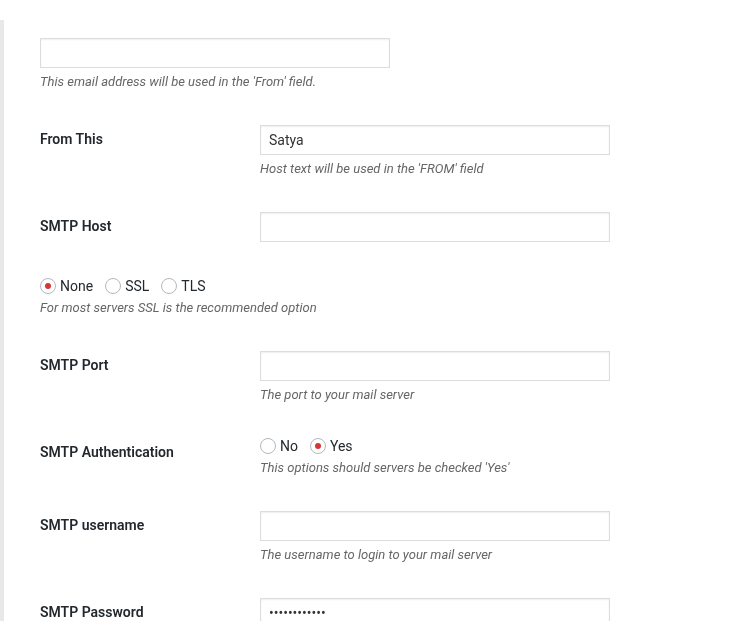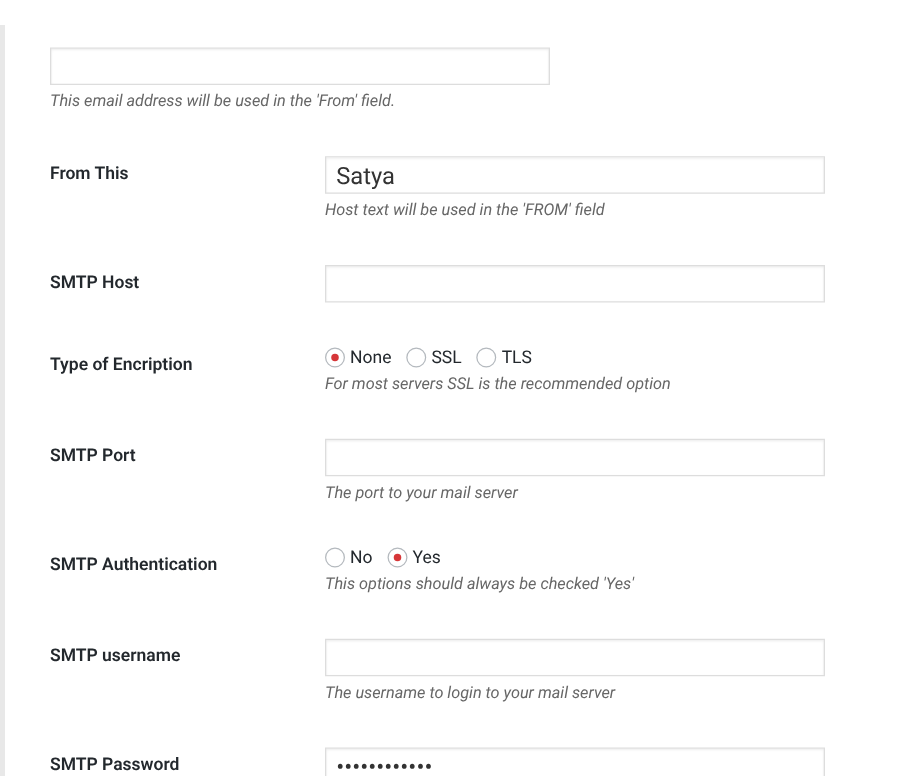--- a/index.html
+++ b/index.html
@@ -32,27 +32,27 @@
       flex-shrink: 0;
       font-weight: 600;
       color: #23282d;
       font-size: 14px;
       padding-top: 6px;
     }
     .form-field {
       flex: 1;
     }
     .text-input {
-      width: 400px;
+      width: 350px;
       height: 30px;
       padding: 0 8px;
       border: 1px solid #ddd;
       box-shadow: inset 0 1px 2px rgba(0,0,0,0.07);
       background: #fff;
-      font-size: 19px;
+      font-size: 14px;
       font-family: inherit;
       color: #333;
     }
     .description {
       font-style: italic;
       color: #666;
       font-size: 13px;
       margin-top: 6px;
     }
     .radio-group {
@@ -114,21 +114,20 @@
     </div>
 
     <div class="form-row">
       <div class="form-label">SMTP Host</div>
       <div class="form-field">
         <input type="text" class="text-input" value="" style="">
       </div>
     </div>
 
     <div class="form-row">
-      <div class="form-label">Type of Encription</div>
       <div class="form-field">
         <div class="radio-group">
           <label class="radio-wrapper">
             <span class="radio-circle checked"></span>
             <span class="radio-label">None</span>
           </label>
           <label class="radio-wrapper">
             <span class="radio-circle"></span>
             <span class="radio-label">SSL</span>
           </label>
@@ -155,21 +154,21 @@
         <div class="radio-group">
           <label class="radio-wrapper">
             <span class="radio-circle"></span>
             <span class="radio-label">No</span>
           </label>
           <label class="radio-wrapper">
             <span class="radio-circle checked"></span>
             <span class="radio-label">Yes</span>
           </label>
         </div>
-        <div class="description">This options should always be checked 'Yes'</div>
+        <div class="description">This options should servers be checked 'Yes'</div>
       </div>
     </div>
 
     <div class="form-row">
       <div class="form-label">SMTP username</div>
       <div class="form-field">
         <input type="text" class="text-input" value="" style="">
         <div class="description">The username to login to your mail server</div>
       </div>
     </div>

